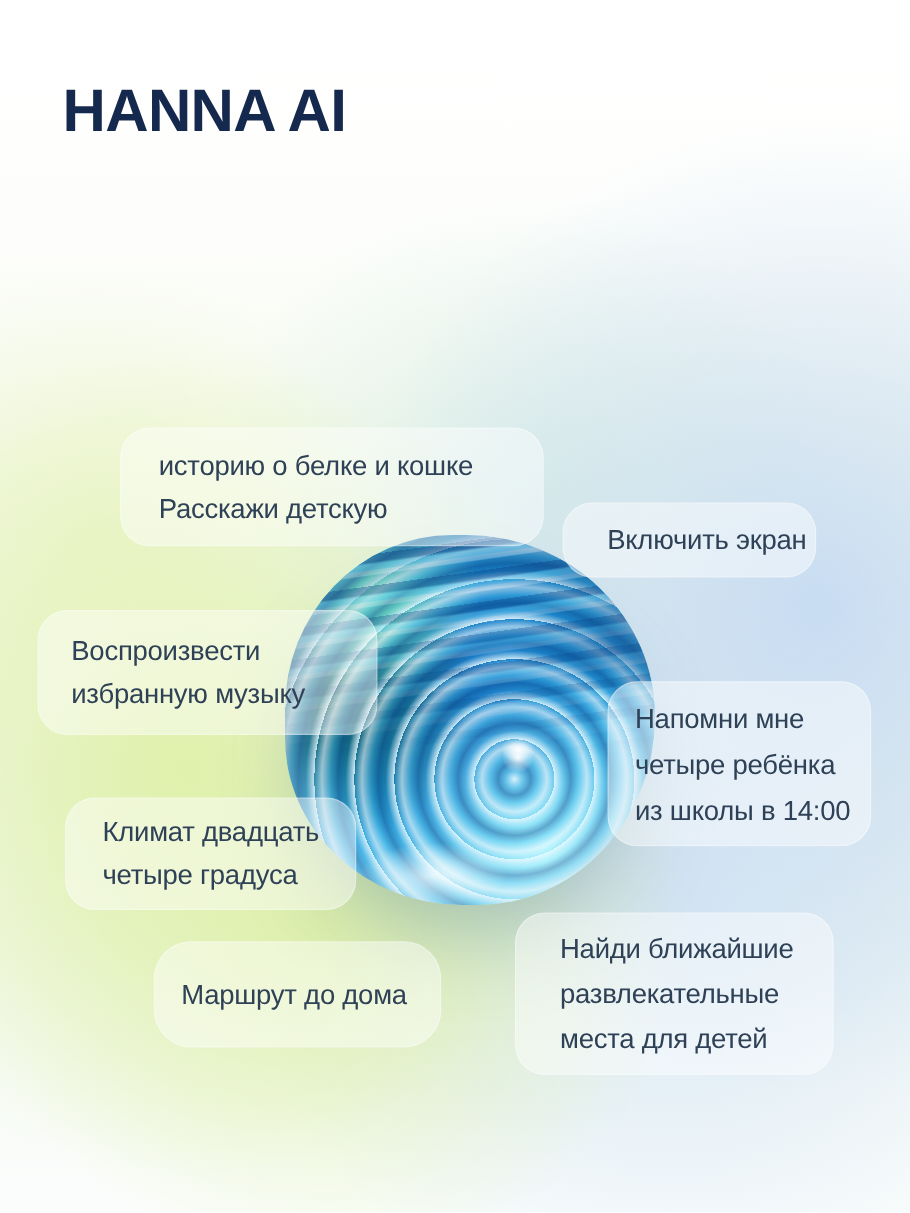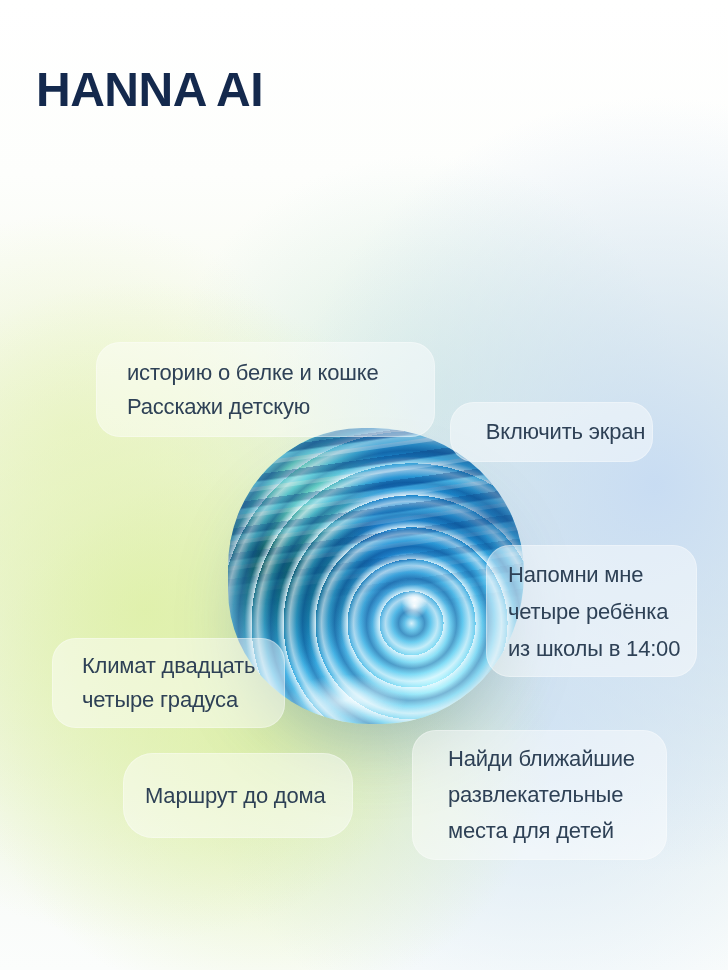--- a/index.html
+++ b/index.html
@@ -20,21 +20,21 @@
       radial-gradient(34% 22% at 10% 44%, rgba(238, 246, 210, 0.90) 0%, rgba(238, 246, 210, 0) 100%),
       radial-gradient(52% 40% at 90% 50%, rgba(198, 219, 243, 0.95) 0%, rgba(198, 219, 243, 0) 100%),
       radial-gradient(48% 34% at 74% 75%, rgba(206, 226, 244, 0.80) 0%, rgba(206, 226, 244, 0) 100%),
       radial-gradient(36% 26% at 58% 42%, rgba(196, 229, 223, 0.55) 0%, rgba(196, 229, 223, 0) 100%),
       linear-gradient(180deg, #ffffff 0%, #fdfefc 18%, #f5f9ec 42%, #f2f7ea 64%, #f7faf6 84%, #fbfdfc 100%);
   }
 
   
   .title-block {
     position: absolute;
-    left: 36px;
+    left: 50px;
     top: 62px;
     color: #14294d;
   }
   .brand {
     margin: 0;
     font-size: 48px;
     font-weight: 700;
     letter-spacing: -0.5px;
     line-height: 56px;
     color: #14294d;
@@ -135,20 +135,24 @@
 
   <div class="bubble b-story">
     <span>историю о белке и кошке</span>
     <span>Расскажи детскую</span>
   </div>
 
   <div class="bubble b-screen">
     <span>Включить экран</span>
   </div>
 
+  <div class="bubble b-music">
+    <span>Воспроизвести</span>
+    <span>избранную музыку</span>
+  </div>
 
   <div class="bubble b-remind">
     <span>Напомни мне</span>
     <span>четыре ребёнка</span>
     <span>из школы в 14:00</span>
   </div>
 
   <div class="bubble b-climate">
     <span>Климат двадцать</span>
     <span>четыре градуса</span>

